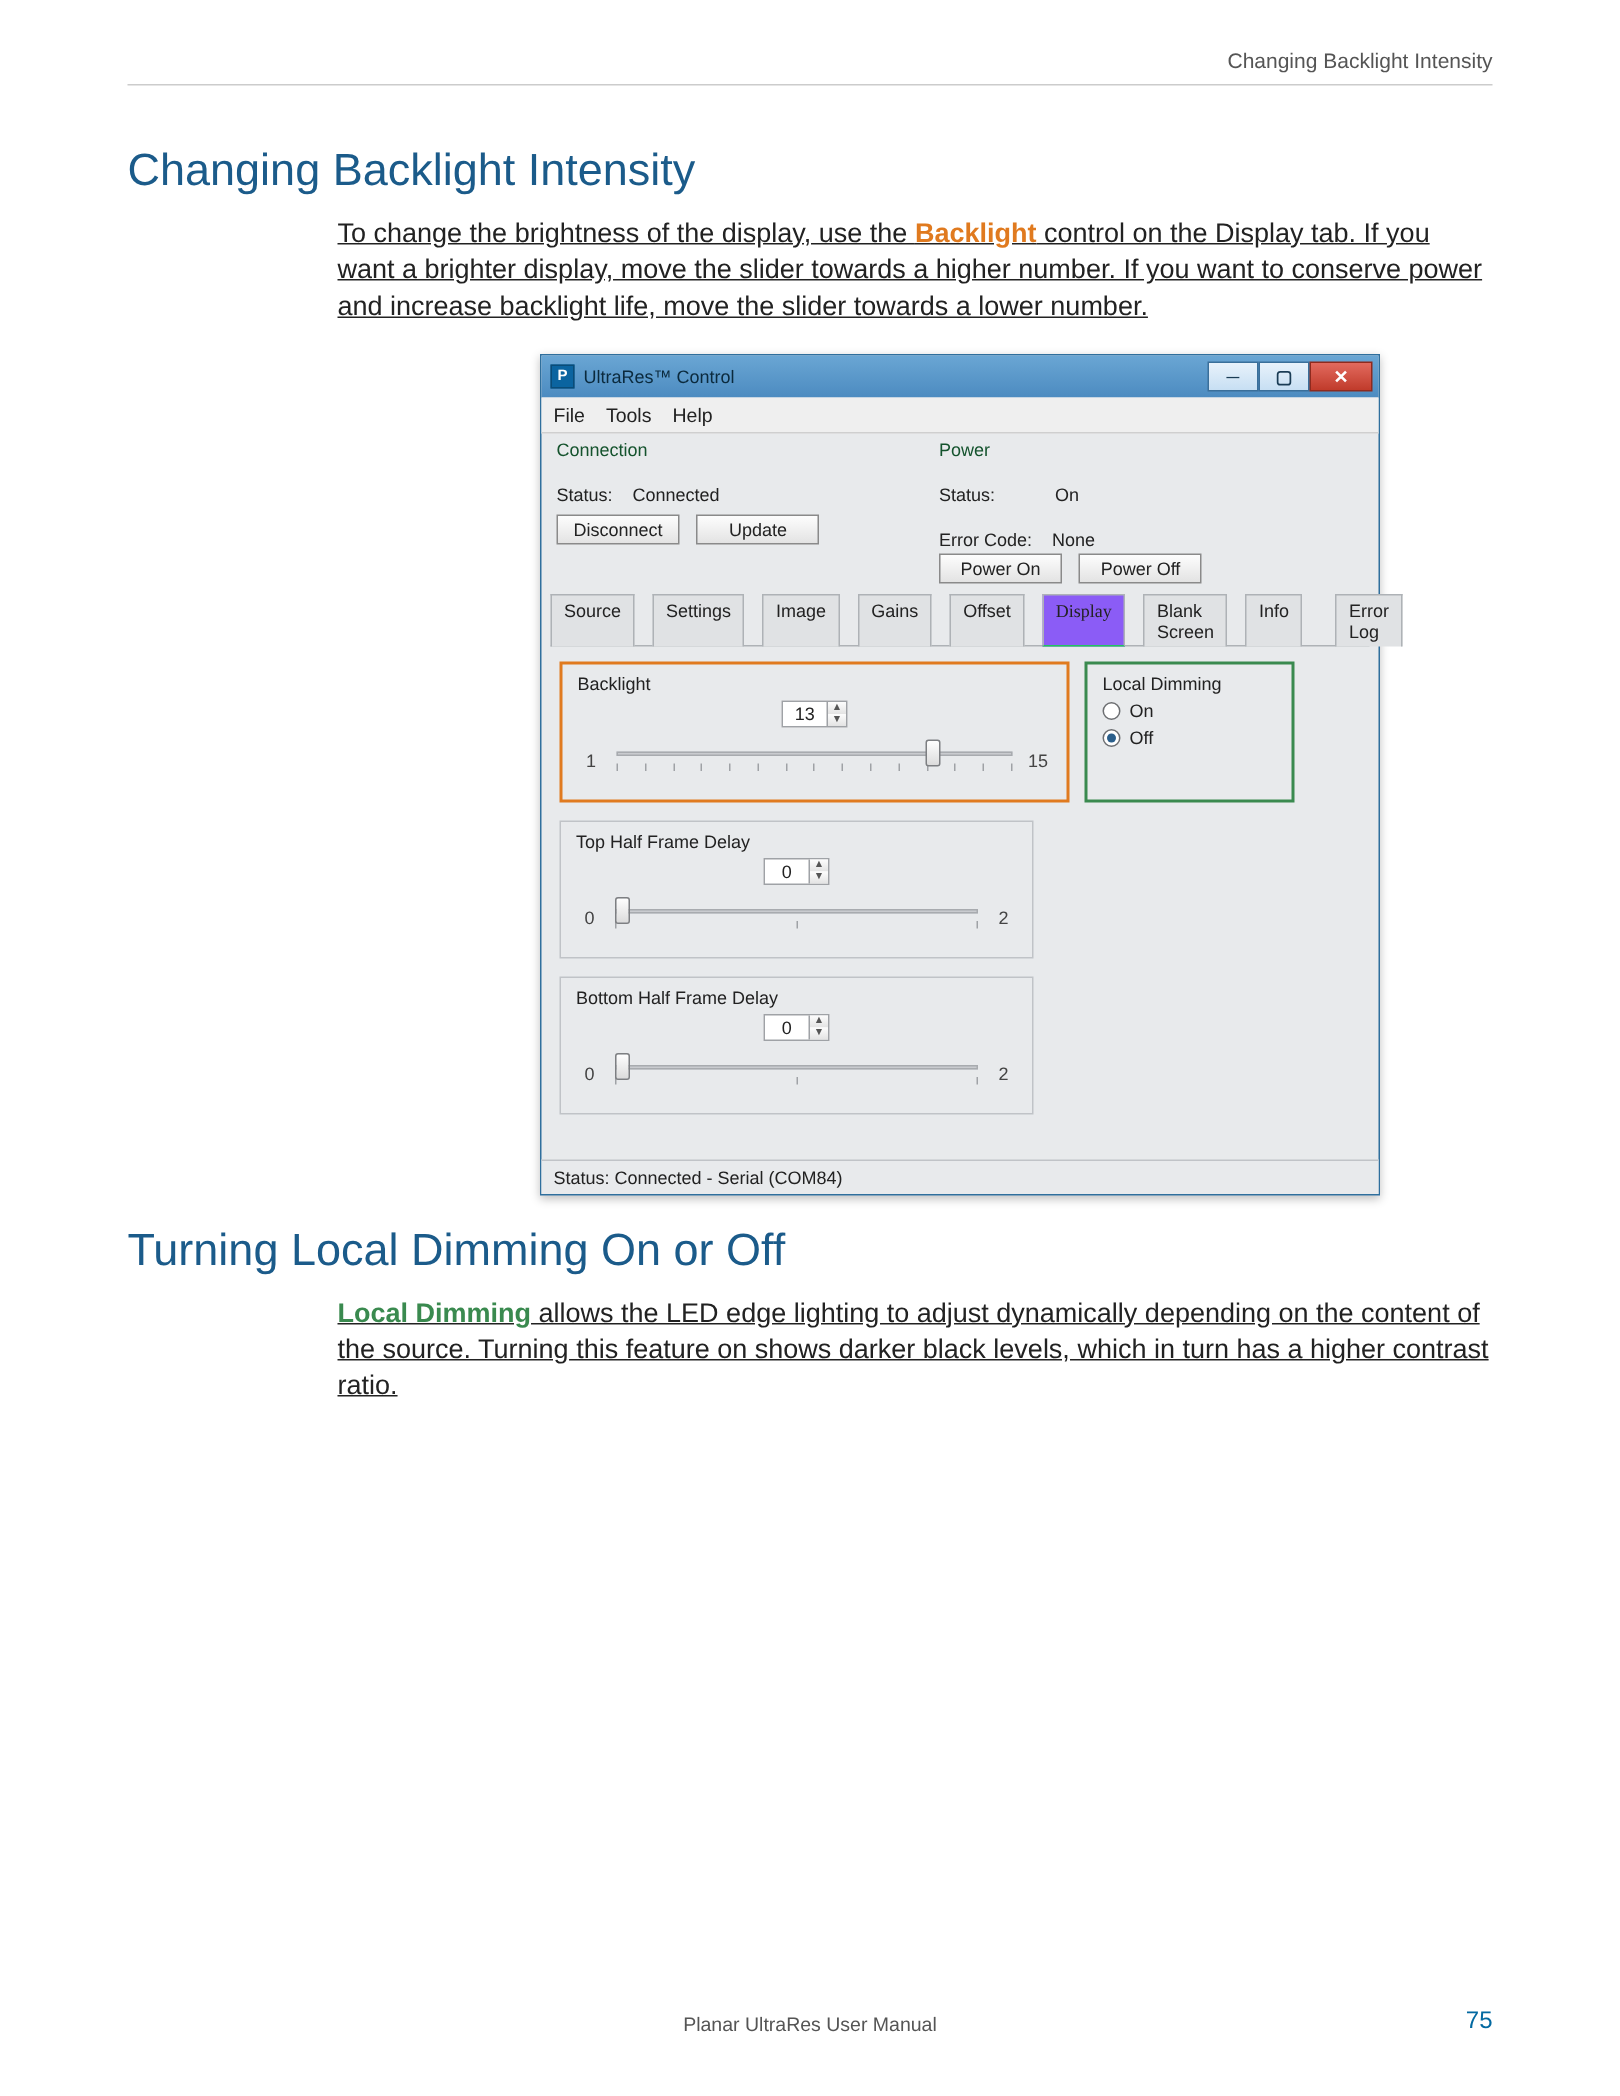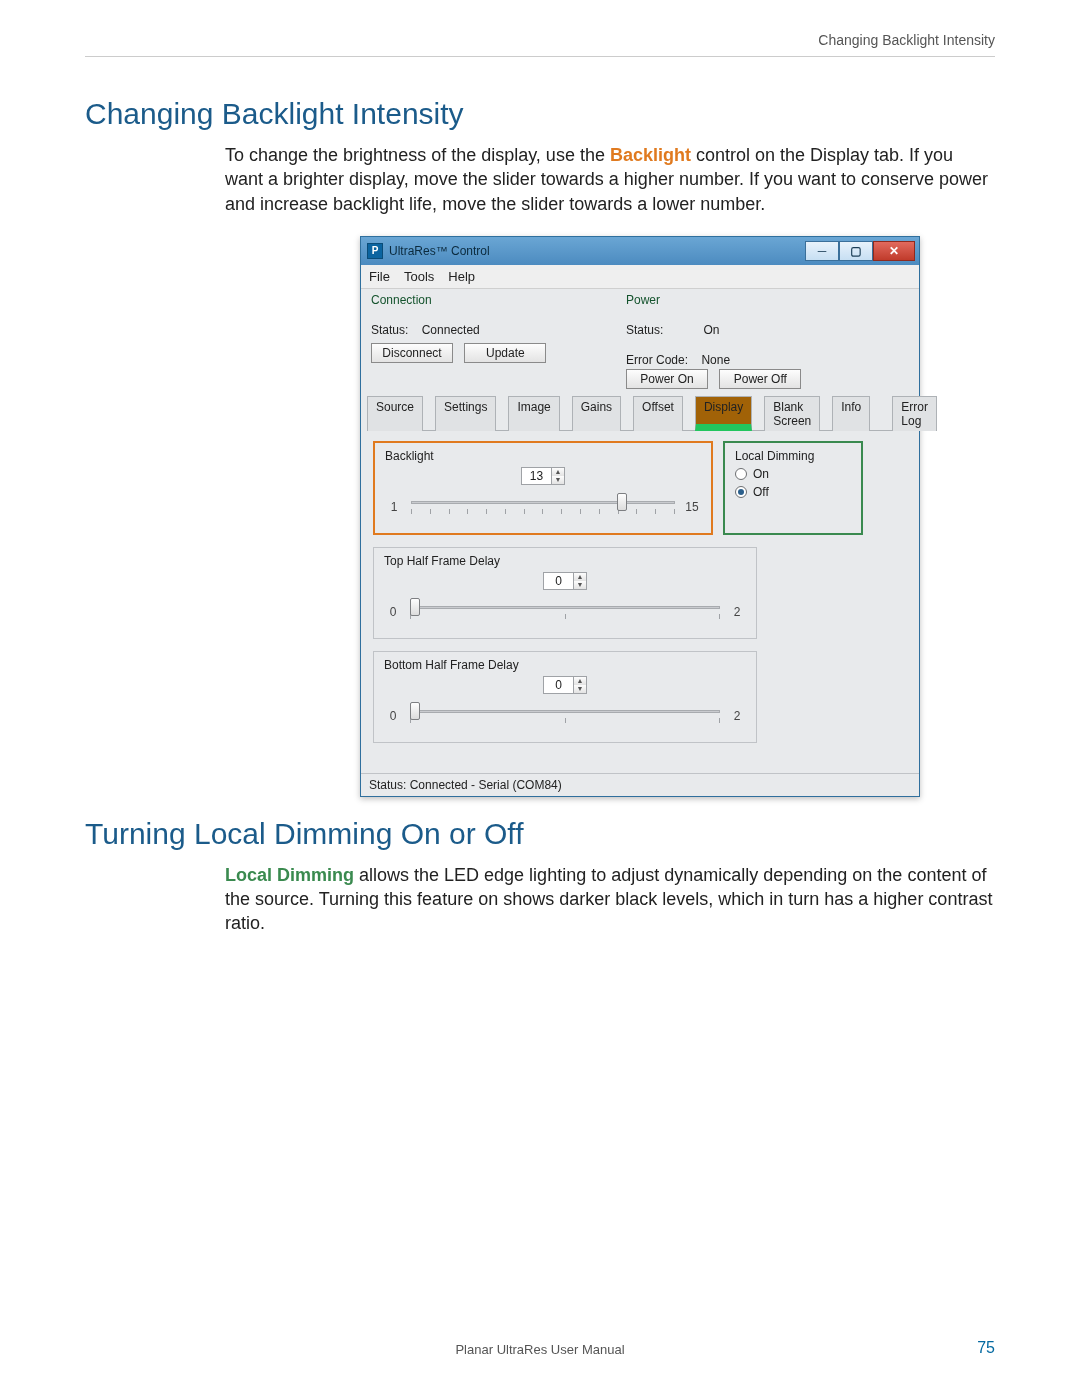--- a/index.html
+++ b/index.html
@@ -29,20 +29,21 @@
     font-size: 30px;
     color: #1b5b8a;
     margin: 0 0 12px 0;
   }
   .bodytext {
     font-size: 18px;
     line-height: 1.35;
     color: #222;
     margin: 0 0 10px 0;
     padding-left: 140px;
+    text-decoration: underline;
   }
   .hl-back { color: #e07a1f; font-weight: bold; }
   .hl-dim  { color: #3a8a4f; font-weight: bold; }
 
   
   .window {
     width: 560px;
     margin: 20px 0 20px 275px;
     border: 1px solid #2f6f9d;
     background: #e8eaec;
@@ -109,22 +110,23 @@
   .tab {
     padding: 3px 8px;
     border:1px solid #aeb2b6;
     border-bottom:none;
     background:#e0e2e4;
     font-size:12px;
     position:relative;
     top:1px;
   }
   .tab.active {
-    background:#a16207;
-    border-bottom:7px solid #22c55e;
+    background:#8b5cf6;
+    border-bottom:1px solid #22c55e;
+    font-family:Liberation Serif, serif;
   }
 
   .tabbody {
     padding: 10px 12px 30px 12px;
   }
   .row { display:flex; gap:10px; }
   .group {
     border:1px solid #c0c3c7;
     padding: 6px 10px 14px 10px;
     position: relative;
@@ -135,21 +137,21 @@
   .backlight-group {
     width: 340px;
     border: 2px solid #e07a1f;
   }
   .dimming-group {
     width: 140px;
     border: 2px solid #3a8a4f;
     padding-bottom: 20px;
   }
   .frame-group {
-    width: 384px;
+    width: 316px;
     margin-top: 12px;
   }
   .spinner {
     display:flex; align-items:center; gap:0;
     border:1px solid #9fa2a6;
     background:#ffffff;
     height:18px; width:44px;
     font-size:12px;
   }
   .spinner .val { flex:1; padding: 1px 4px; }

